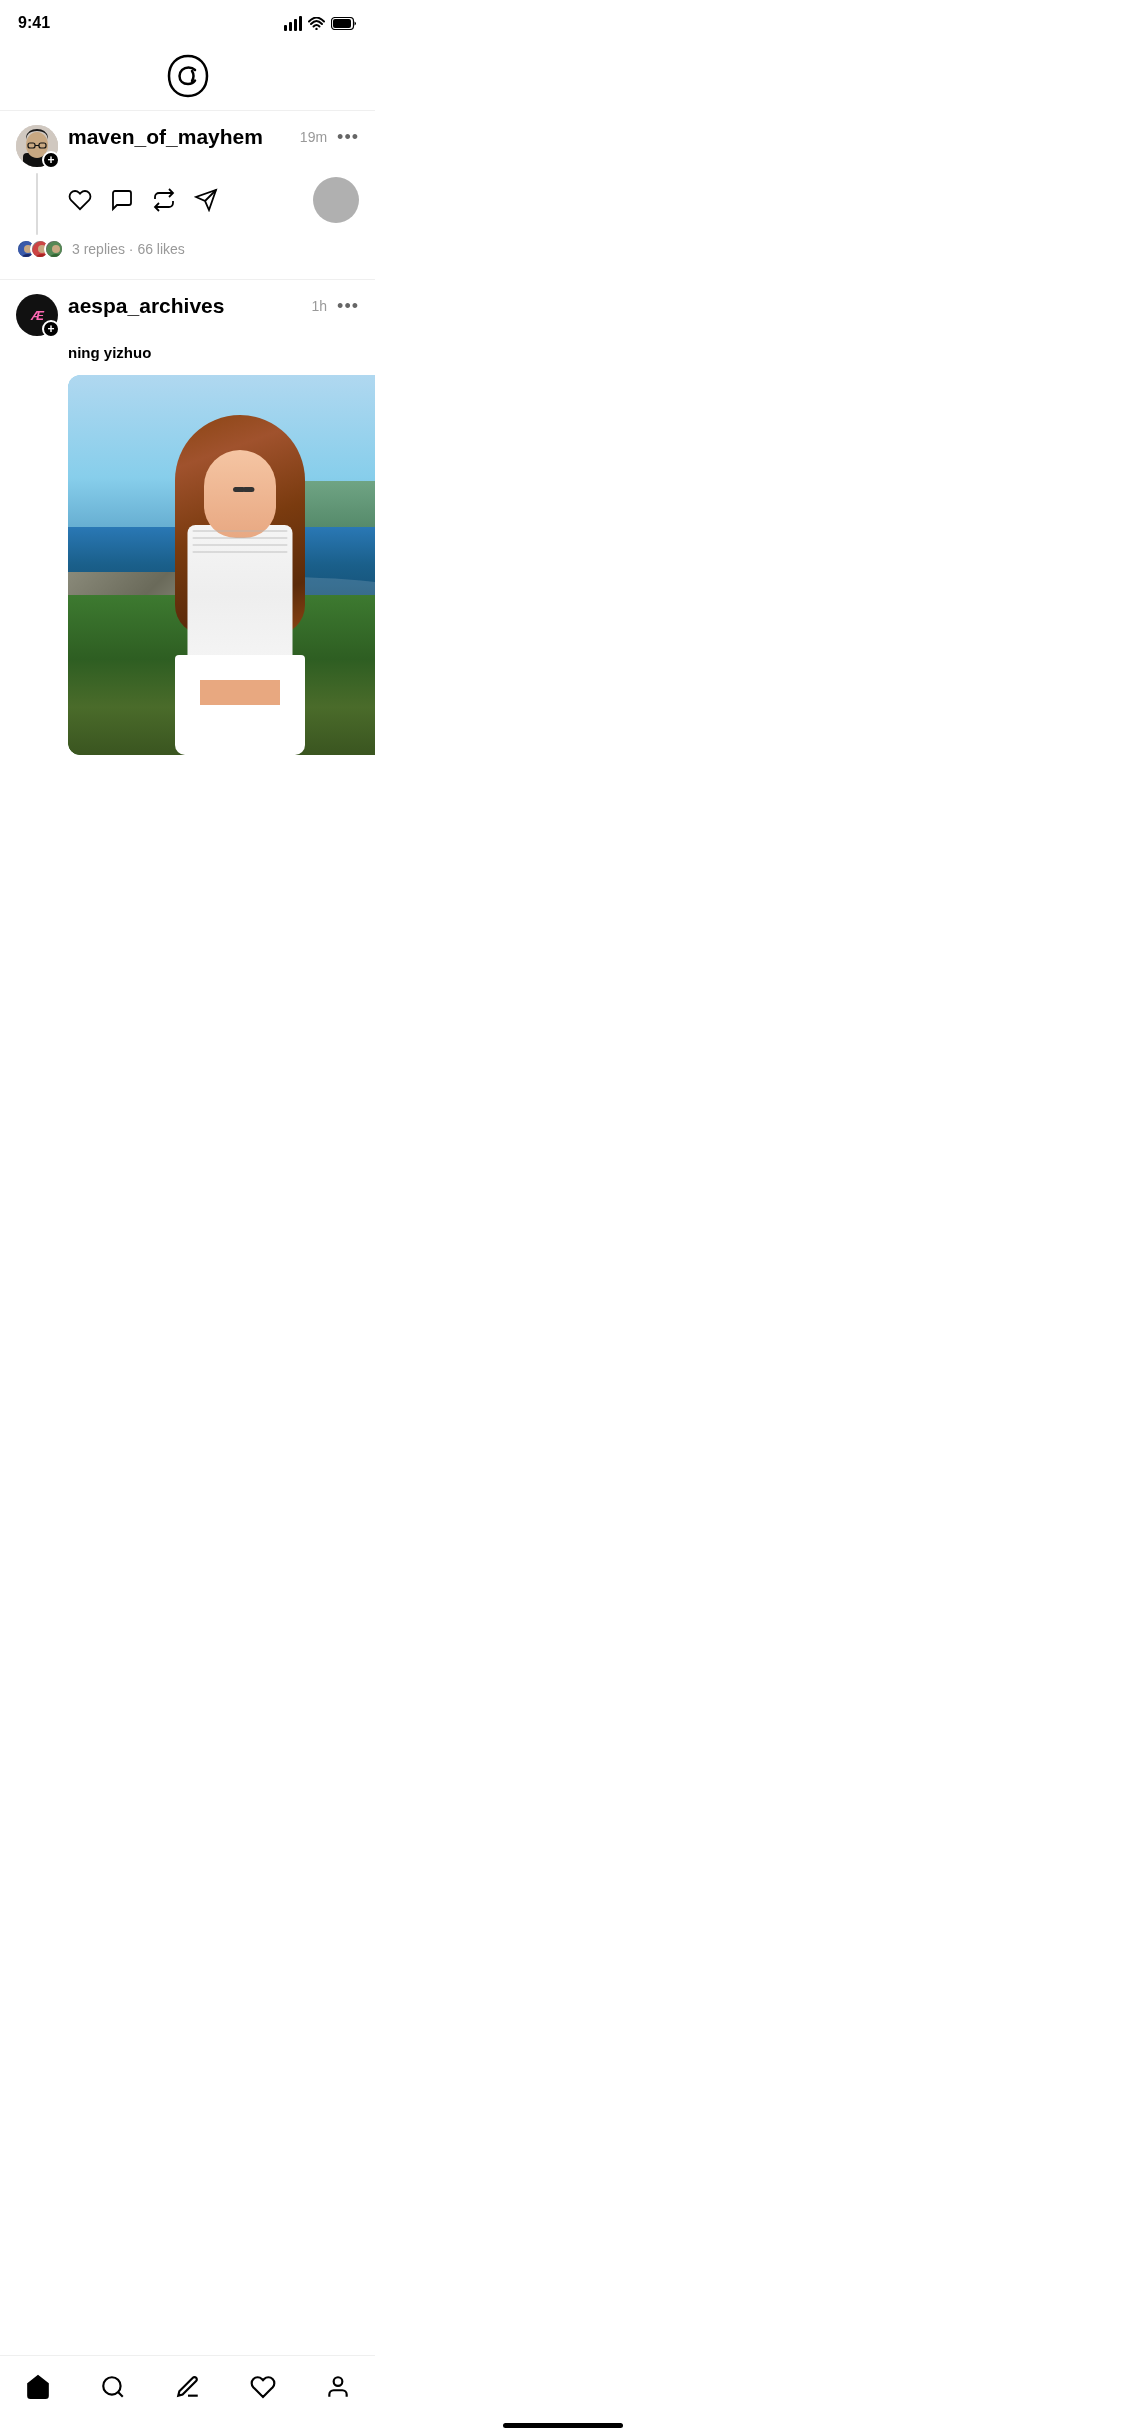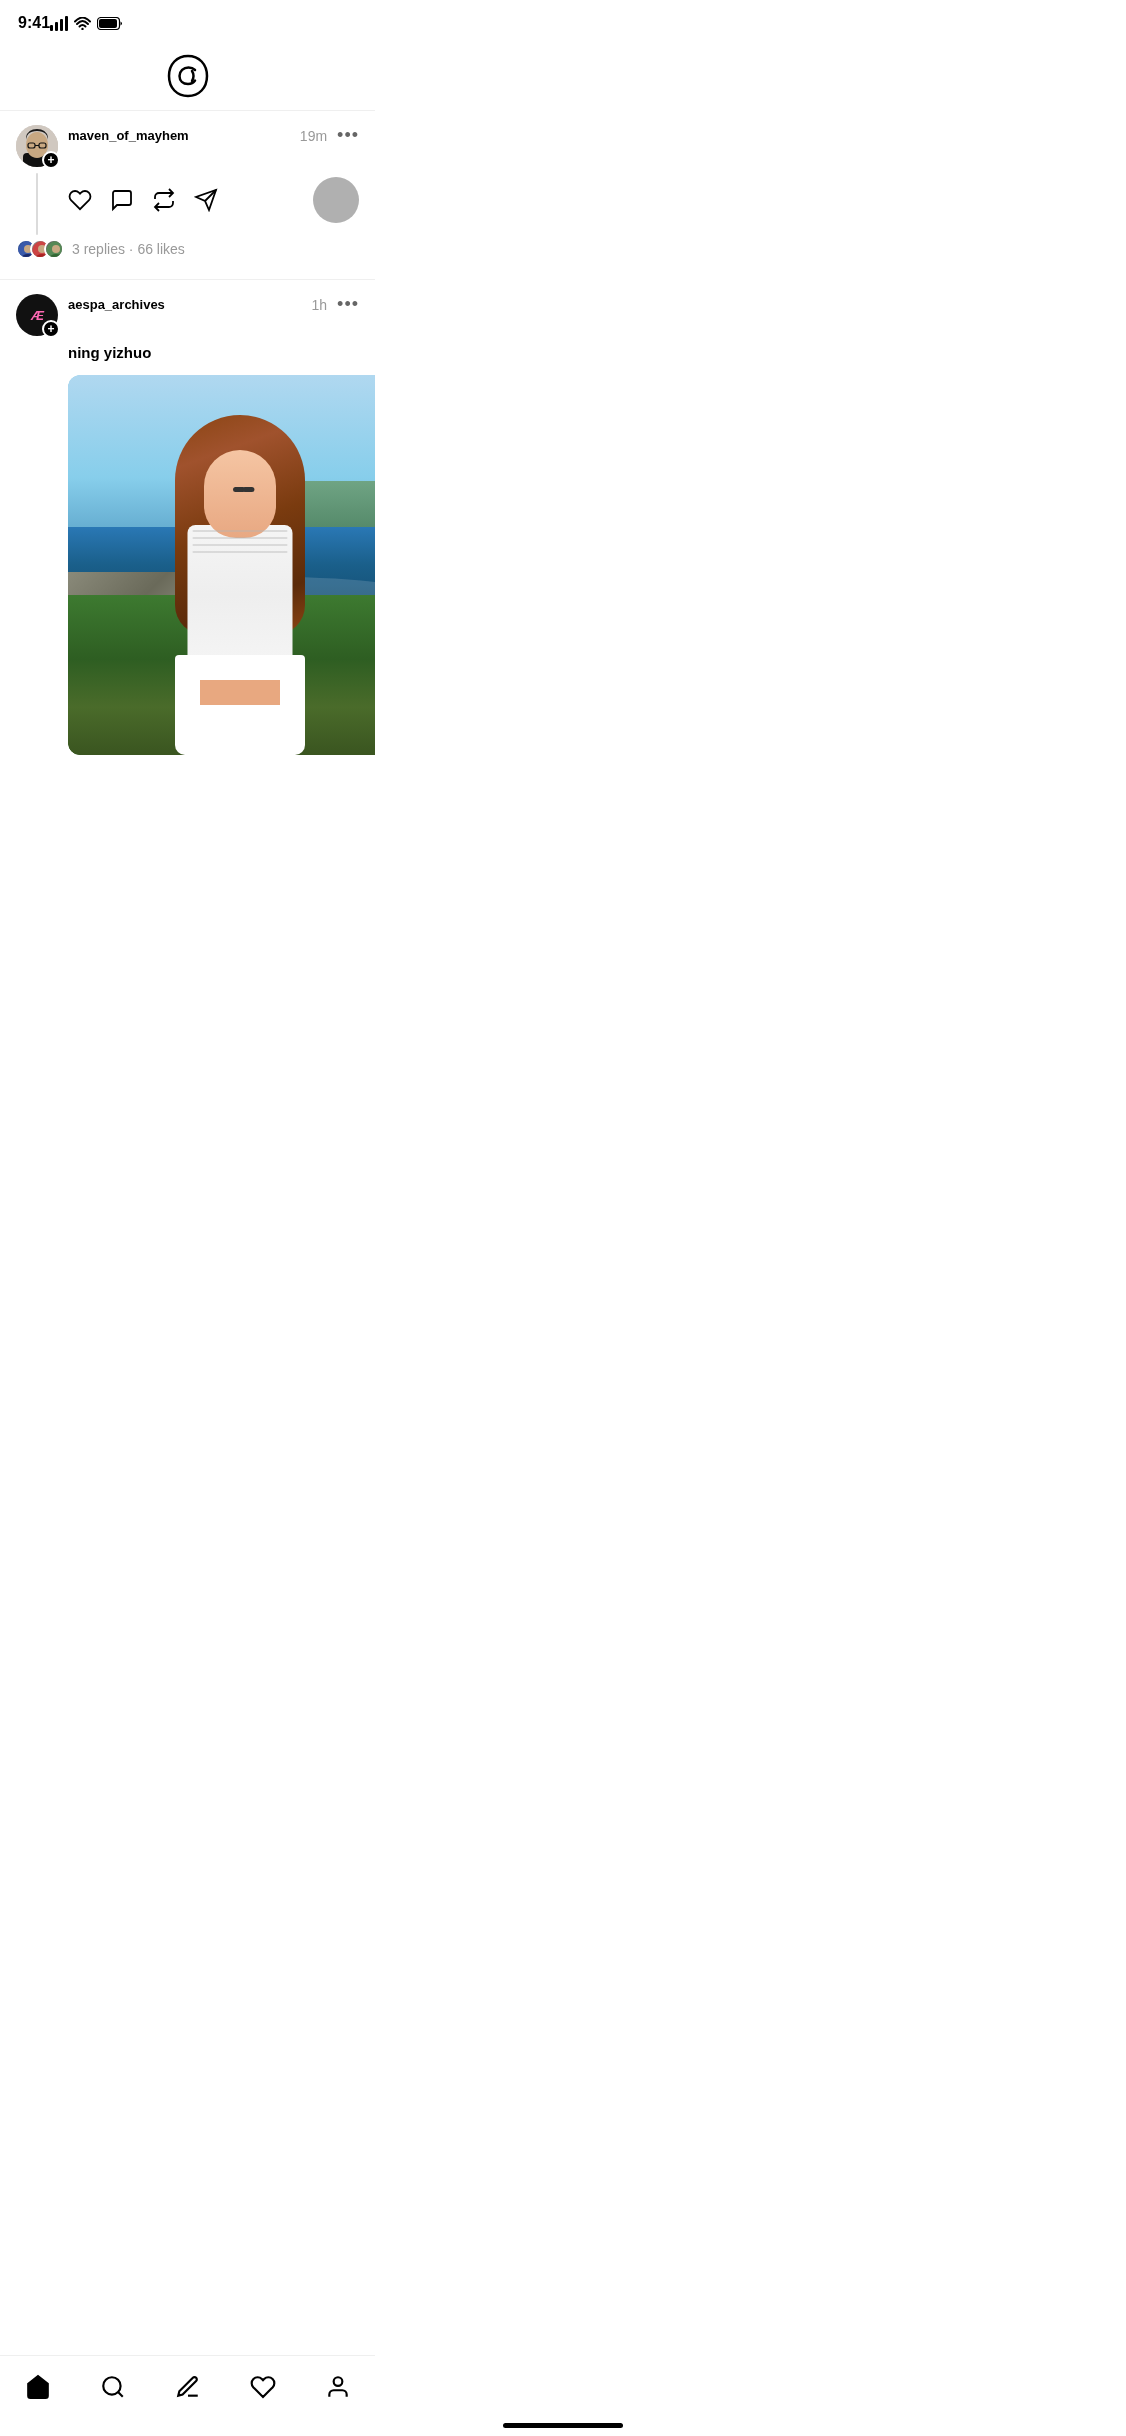--- a/index.html
+++ b/index.html
@@ -9,20 +9,21 @@
       min-height: 812px;
       font-family: -apple-system, BlinkMacSystemFont, 'Segoe UI', sans-serif;
       background: #fff;
       color: #000;
       overflow-x: hidden;
     }
 
     
     .status-bar {
       display: flex;
+      justify-content: space-between;
       align-items: center;
       padding: 14px 18px 6px;
       font-size: 15px;
       font-weight: 600;
     }
     .status-time { font-weight: 700; font-size: 16px; }
     .status-icons { display: flex; align-items: center; gap: 6px; }
     .signal-bars { display: flex; align-items: flex-end; gap: 2px; }
     .signal-bars span {
       background: #000;
@@ -87,21 +88,21 @@
       line-height: 1;
     }
     .post-meta {
       flex: 1;
       display: flex;
       justify-content: space-between;
       align-items: center;
     }
     .post-username {
       font-weight: 700;
-      font-size: 13px;
+      font-size: 21px;
     }
     .post-time-more {
       display: flex;
       align-items: center;
       gap: 10px;
       color: #999;
       font-size: 14px;
     }
     .more-btn {
       font-size: 18px;

